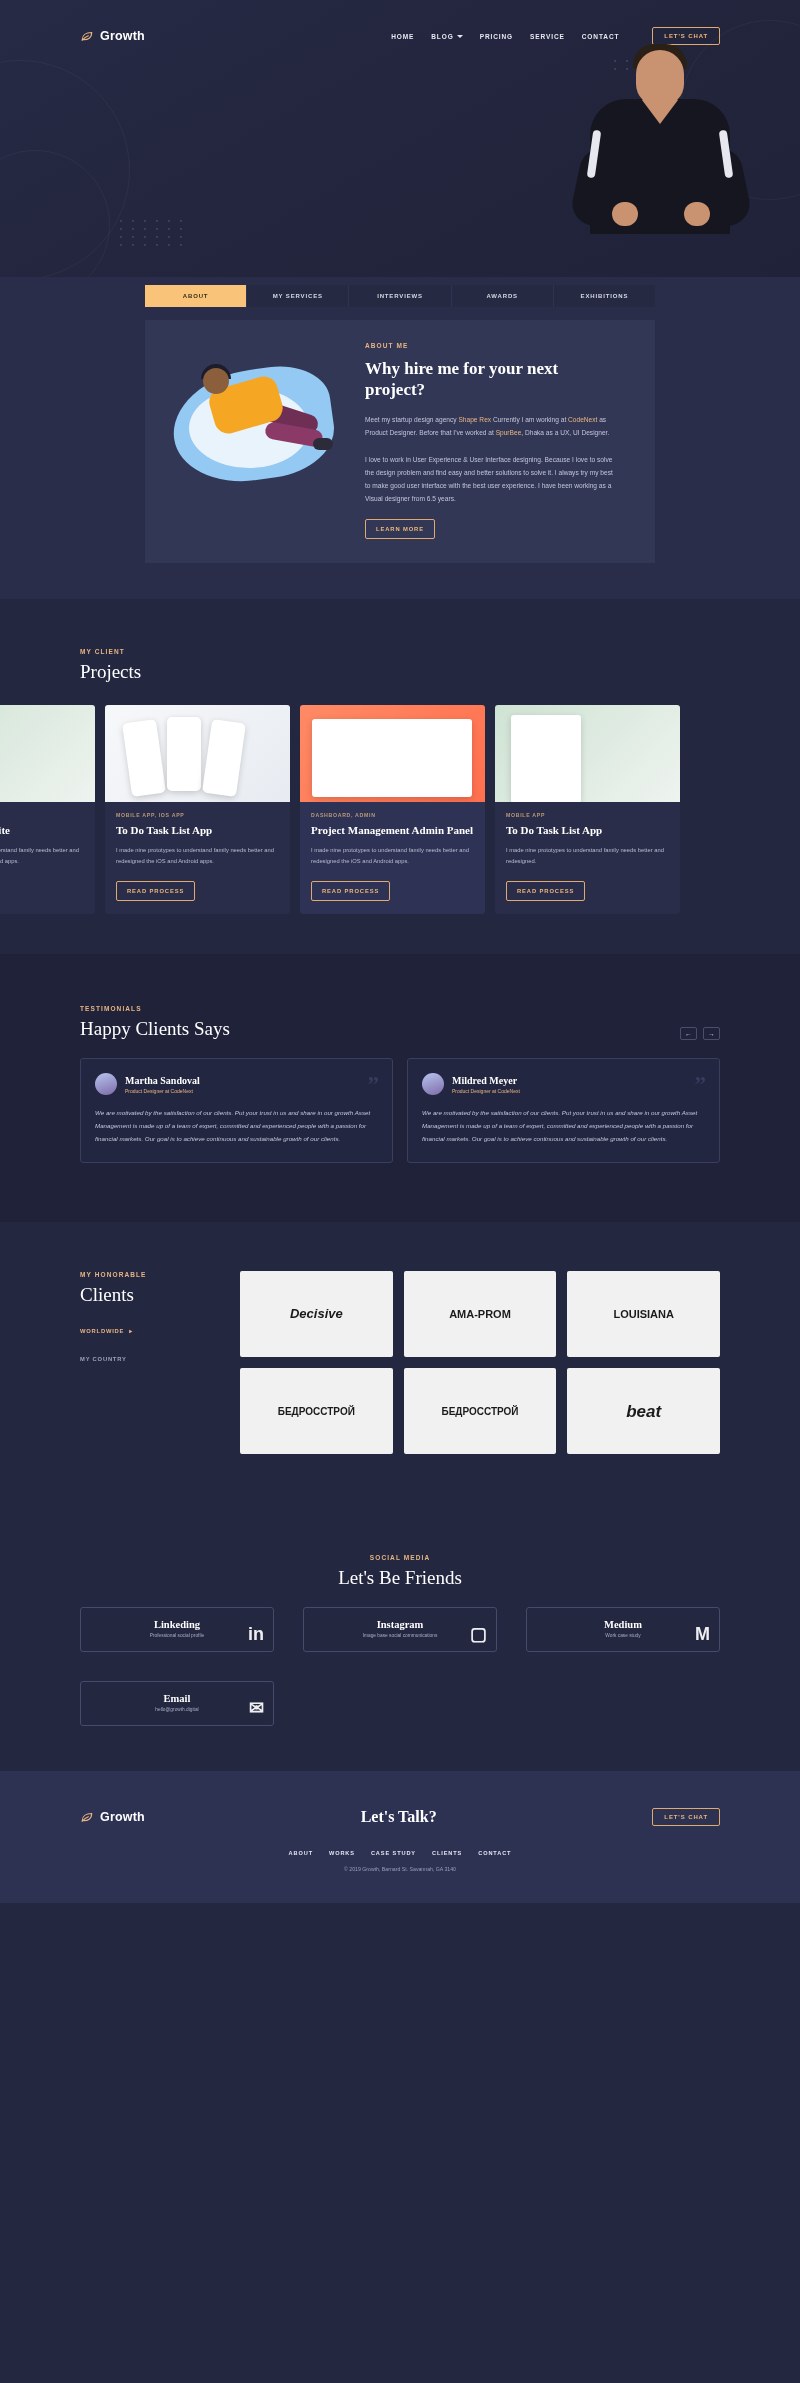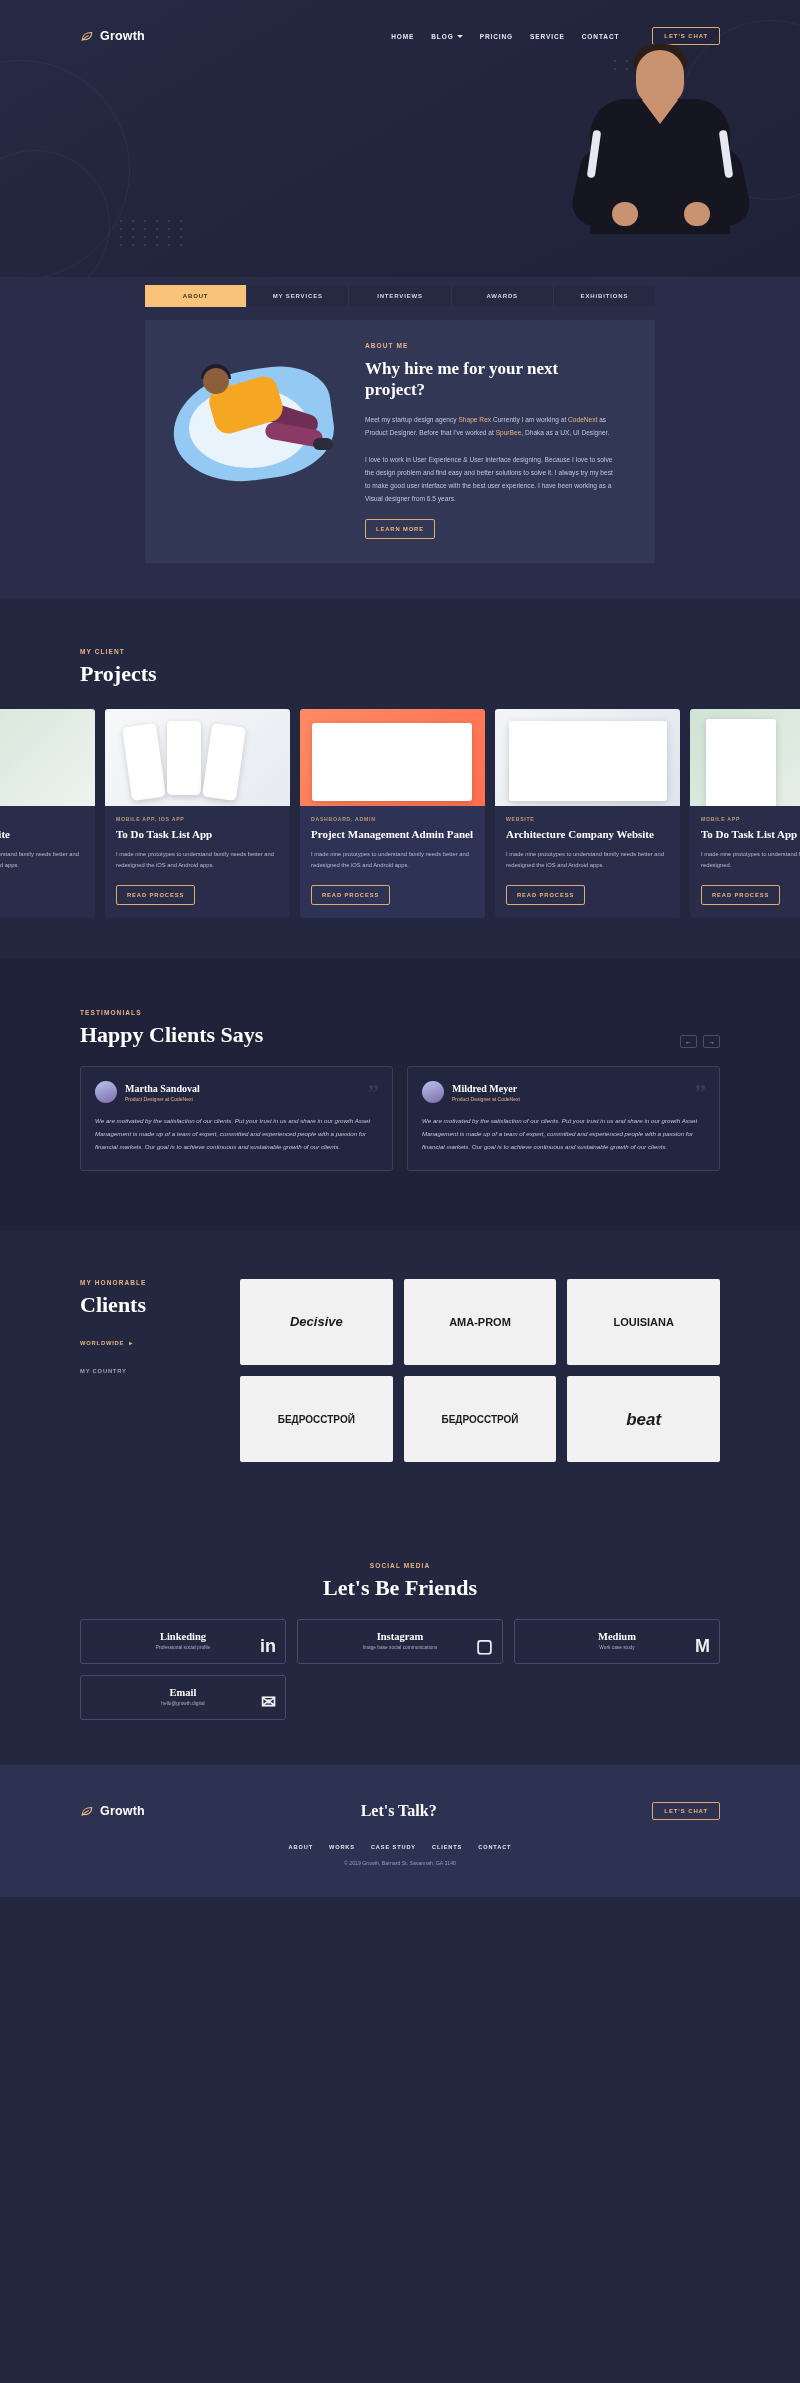--- a/index.html
+++ b/index.html
@@ -95,21 +95,21 @@
   .rg-body{position:absolute;left:66px;top:40px;width:70px;height:46px;background:#f5a623;border-radius:14px;transform:rotate(-16deg);}
   .rg-head{position:absolute;left:58px;top:26px;width:26px;height:26px;background:#8b5e3c;border-radius:50%;}
   .rg-hair{position:absolute;left:56px;top:22px;width:30px;height:15px;background:#1d1c2b;border-radius:15px 15px 0 0;}
   .rg-leg{position:absolute;left:112px;top:66px;width:62px;height:19px;background:#6f2f55;border-radius:10px;transform:rotate(18deg);}
   .rg-leg2{position:absolute;left:120px;top:84px;width:58px;height:17px;background:#8b3a68;border-radius:10px;transform:rotate(10deg);}
   .rg-shoe{position:absolute;left:168px;top:96px;width:20px;height:12px;background:#2b2b3a;border-radius:6px;}
 
   
   .projsec { background:#242740; padding:34px 0 40px; }
   .proj-head .kicker{margin-left:0;}
-  .h2b { font-size:22px; font-weight:700; margin-top:6px; }
+  .h2b { font-size:19px; font-weight:400; margin-top:6px; }
   .prow { display:flex; gap:10px; margin-top:22px; padding-left:0; width:980px; margin-left:-90px; }
   .pcard { width:185px; background:#2a2d49; border-radius:3px; overflow:hidden; flex:none; }
   .pcard.feature { width:185px; background:#2e3254; }
   .pthumb { height:97px; position:relative; overflow:hidden; }
   .pbody { padding:10px 11px 13px; }
   .pcat { color:#b99a78; font-size:5.2px; font-weight:700; letter-spacing:.7px; text-transform:uppercase; }
   .ptitle { font-size:11px; font-weight:700; line-height:1.22; margin-top:6px; }
   .pdesc { color:#b9bcd0; font-size:5.8px; line-height:1.95; margin-top:7px; }
   .th-a{background:linear-gradient(135deg,#cfe3d4,#eef3ef);}
   .th-b{background:linear-gradient(135deg,#f7f8fa,#e7ebf1);}
@@ -138,21 +138,21 @@
   .cflex{display:flex;}
   .cleft{width:160px;}
   .clink{color:#e6b483;font-size:5.8px;font-weight:700;letter-spacing:.8px;text-transform:uppercase;margin-top:22px;display:flex;align-items:center;gap:5px;cursor:pointer;}
   .clink.muted{color:#9ea2bb;}
   .cgrid{flex:1;display:grid;grid-template-columns:repeat(3,1fr);gap:11px;}
   .ccard{background:#f1f1f1;border-radius:2px;height:86px;display:flex;align-items:center;justify-content:center;}
   .clogo{font-weight:700;color:#1b1b1b;text-align:center;line-height:1.15;}
 
   
   .ssec{background:#242740;padding:30px 0 30px;text-align:center;}
-  .sgrid{display:grid;grid-template-columns:repeat(3,1fr);gap:11px;margin-top:18px;}
+  .sgrid{display:grid;grid-template-columns:repeat(3,1fr);gap:29px;margin-top:18px;}
   .scard{border:1px solid #474b6b;border-radius:3px;padding:11px 12px 13px;position:relative;overflow:hidden;cursor:pointer;}
   .sname{font-size:10.5px;font-weight:700;}
   .ssub{color:#a9adc4;font-size:4.8px;margin-top:3px;}
   .sicon{position:absolute;right:9px;bottom:6px;color:#fff;font-size:18px;font-weight:700;opacity:.92;}
 
   
   footer{background:#2d3152;padding:22px 0 16px;}
   .frow{display:flex;align-items:center;}
   .ftitle{font-size:16px;font-weight:700;margin:0 auto;}
   .flinks{display:flex;gap:16px;justify-content:center;margin-top:24px;}
@@ -321,31 +321,20 @@
           <div class="scr" style="left:12px;top:14px;width:160px;height:78px;"></div>
         </div>
         <div class="pbody">
           <div class="pcat">DASHBOARD, ADMIN</div>
           <div class="ptitle serif">Project Management Admin Panel</div>
           <div class="pdesc">I made nine prototypes to understand family needs better and redesigned the iOS and Android apps.</div>
           <button class="btn-out">READ PROCESS</button>
         </div>
       </div>
 
-      <div class="pcard">
-        <div class="pthumb th-d">
-          <div class="scr" style="left:14px;top:12px;width:158px;height:80px;background:#fff;"></div>
-        </div>
-        <div class="pbody">
-          <div class="pcat">WEBSITE</div>
-          <div class="ptitle serif">Architecture Company Website</div>
-          <div class="pdesc">I made nine prototypes to understand family needs better and redesigned the iOS and Android apps.</div>
-          <button class="btn-out">READ PROCESS</button>
-        </div>
-      </div>
 
       <div class="pcard">
         <div class="pthumb th-e">
           <div class="scr" style="left:16px;top:10px;width:70px;height:88px;"></div>
         </div>
         <div class="pbody">
           <div class="pcat">MOBILE APP</div>
           <div class="ptitle serif">To Do Task List App</div>
           <div class="pdesc">I made nine prototypes to understand family needs better and redesigned.</div>
           <button class="btn-out">READ PROCESS</button>

